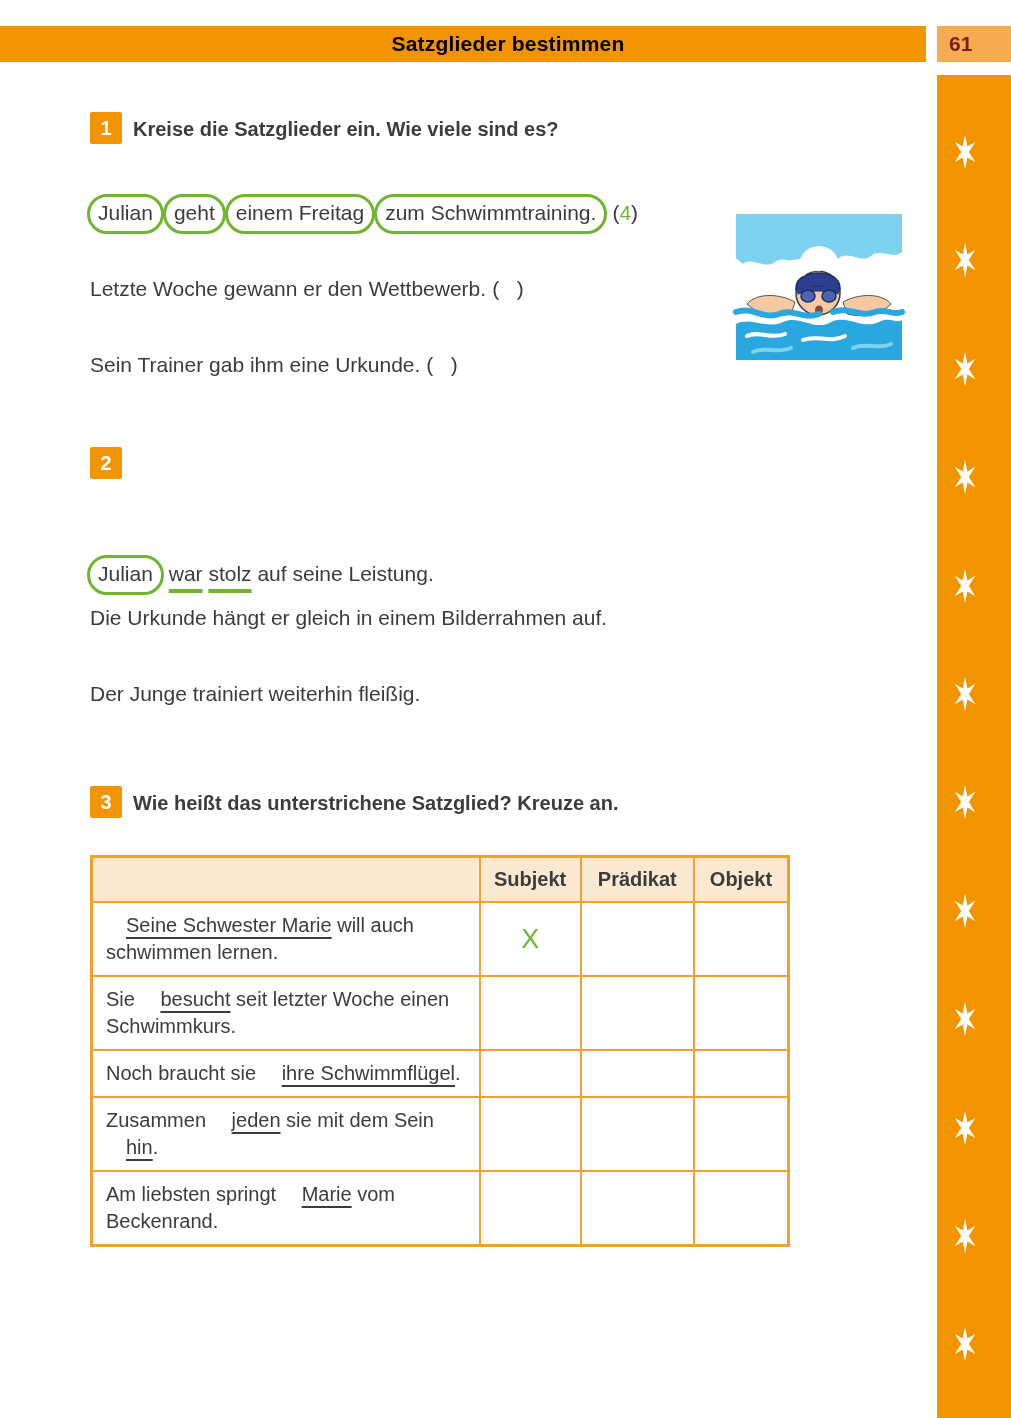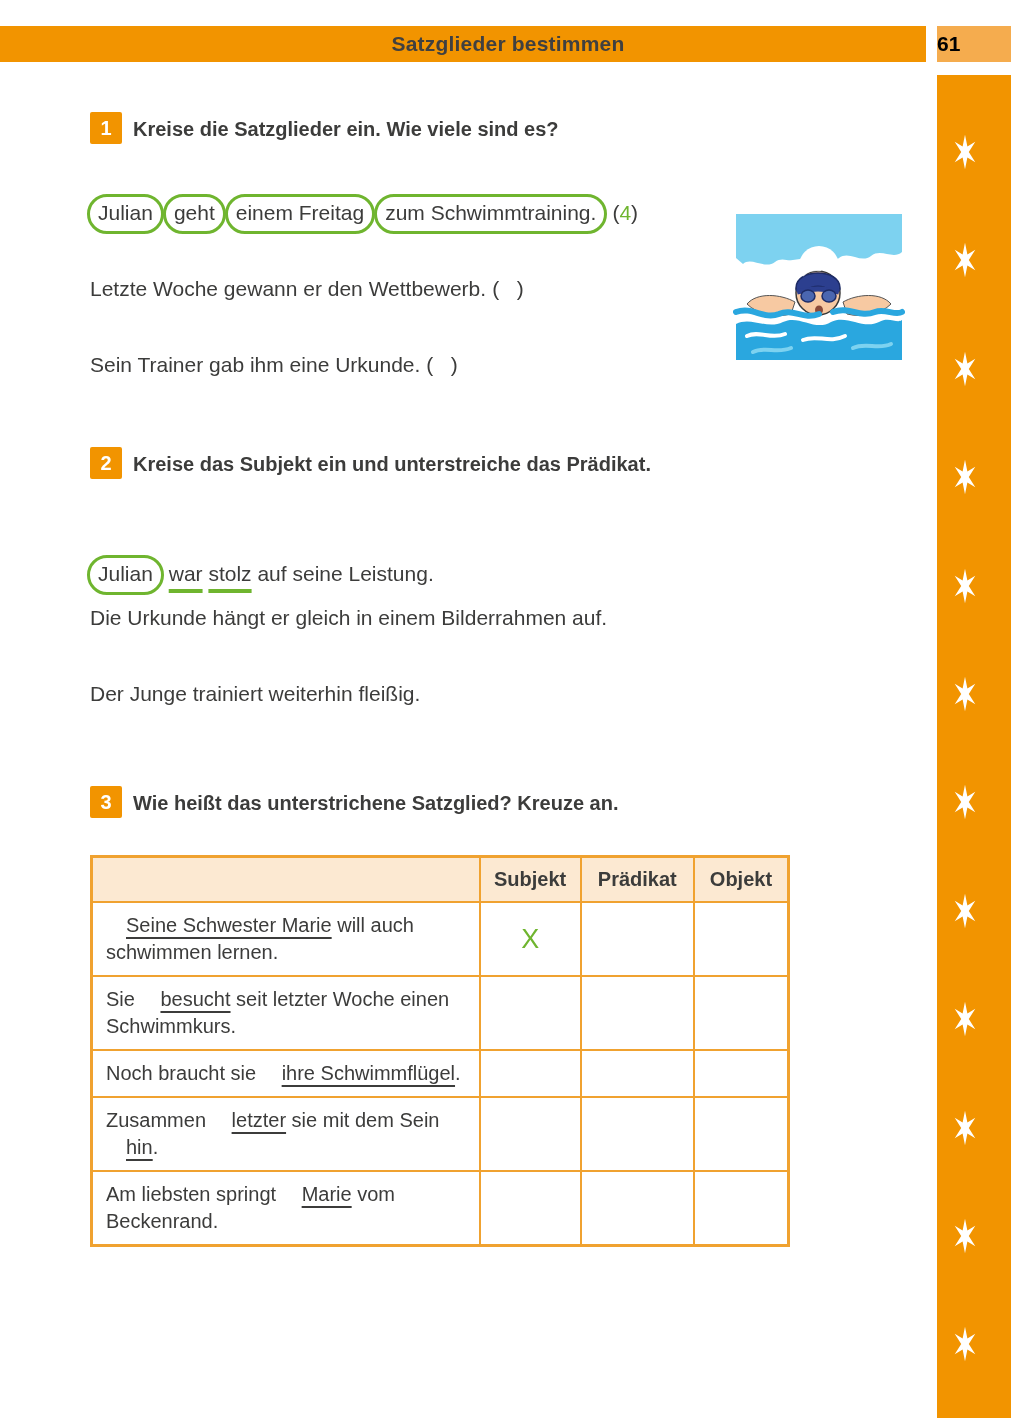--- a/index.html
+++ b/index.html
@@ -10,23 +10,23 @@
     --text:#3C3C3B;
     --green:#6FB52F;
   }
   *{margin:0;padding:0;box-sizing:border-box;}
   body{background:#ffffff;font-family:"Liberation Sans","DejaVu Sans",sans-serif;color:var(--text);}
   .page{position:relative;width:1011px;height:1418px;background:#ffffff;overflow:hidden;}
 
   
   .header-bar{position:absolute;left:0;top:26px;width:926px;height:36px;background:var(--orange);}
   .header-title{position:absolute;left:90px;top:0;width:836px;height:36px;line-height:36px;
-    text-align:center;color:#404040;font-weight:bold;font-size:21px;letter-spacing:.2px;}
+    text-align:center;color:#000000;font-weight:bold;font-size:21px;letter-spacing:.2px;}
   .page-badge{position:absolute;left:937px;top:26px;width:74px;height:36px;background:var(--orange-light);
-    color:#000000;font-weight:bold;font-size:21px;line-height:36px;}
+    color:#7f1d1d;font-weight:bold;font-size:21px;line-height:36px;padding-left:12px;}
 
   
   .sidebar{position:absolute;left:937px;top:75px;width:74px;height:1343px;background:var(--orange);}
   .star{position:absolute;left:15px;width:26px;height:36px;}
 
   
   .task-box{position:absolute;width:32px;height:32px;background:var(--orange);border-radius:2px;
     color:#ffffff;font-weight:bold;font-size:20px;text-align:center;line-height:32px;}
   .instruction{position:absolute;left:133px;font-size:20px;font-weight:bold;line-height:26px;}
 
@@ -136,21 +136,20 @@
     <path d="M3 116 C18 108 34 122 50 114 C66 106 82 124 98 114 C114 106 130 122 146 114 C156 108 164 116 169 112 V152 H3 Z" fill="#2AA7DF"></path>
     <path d="M3 104 C20 98 30 112 46 106 C60 100 70 112 86 106" stroke="#2AA7DF" stroke-width="6" fill="none" stroke-linecap="round"></path>
     <path d="M100 104 C116 98 126 110 142 104 C152 100 162 108 169 104" stroke="#2AA7DF" stroke-width="6" fill="none" stroke-linecap="round"></path>
     <path d="M14 128 C26 122 38 132 52 126" stroke="#ffffff" stroke-width="4" fill="none" stroke-linecap="round"></path>
     <path d="M70 132 C84 126 96 136 112 128" stroke="#ffffff" stroke-width="4" fill="none" stroke-linecap="round"></path>
     <path d="M120 140 C132 134 146 142 158 136" stroke="#7DD2F0" stroke-width="4" fill="none" stroke-linecap="round"></path>
     <path d="M20 144 C32 138 44 146 58 140" stroke="#7DD2F0" stroke-width="4" fill="none" stroke-linecap="round"></path>
   </svg>
 
   <div class="task-box" style="left:90px;top:447px;">2</div>
-  <div class="instruction" style="top:451px;">Kreise das Subjekt ein und unterstreiche das Prädikat.</div>
 
   <div class="sentence" style="top:555px;left:87px;">
     <span class="circle">Julian</span><span> </span><span class="gline">war</span><span> </span><span class="gline">stolz</span><span> </span><span>auf seine Leistung.</span>
   </div>
 
   <div class="sentence" style="top:603px;">
     <span>Die Urkunde hängt er gleich in einem Bilderrahmen auf.</span>
   </div>
 
   <div class="sentence" style="top:679px;">
@@ -190,21 +189,21 @@
           <td class="mark-cell"></td>
           <td class="mark-cell"></td>
         </tr>
         <tr>
           <td class="sentence-cell"><span>Noch braucht sie </span><span class="u">ihre Schwimmflügel</span><span>.</span></td>
           <td class="mark-cell"></td>
           <td class="mark-cell"></td>
           <td class="mark-cell"></td>
         </tr>
         <tr>
-          <td class="sentence-cell"><span>Zusammen </span><span class="u">letzter</span><span> sie mit dem Sein </span><span class="u">hin</span><span>.</span></td>
+          <td class="sentence-cell"><span>Zusammen </span><span class="u">jeden</span><span> sie mit dem Sein </span><span class="u">hin</span><span>.</span></td>
           <td class="mark-cell"></td>
           <td class="mark-cell"></td>
           <td class="mark-cell"></td>
         </tr>
         <tr>
           <td class="sentence-cell"><span>Am liebsten springt </span><span class="u">Marie</span><span> vom
 Beckenrand.</span></td>
           <td class="mark-cell"></td>
           <td class="mark-cell"></td>
           <td class="mark-cell"></td>

